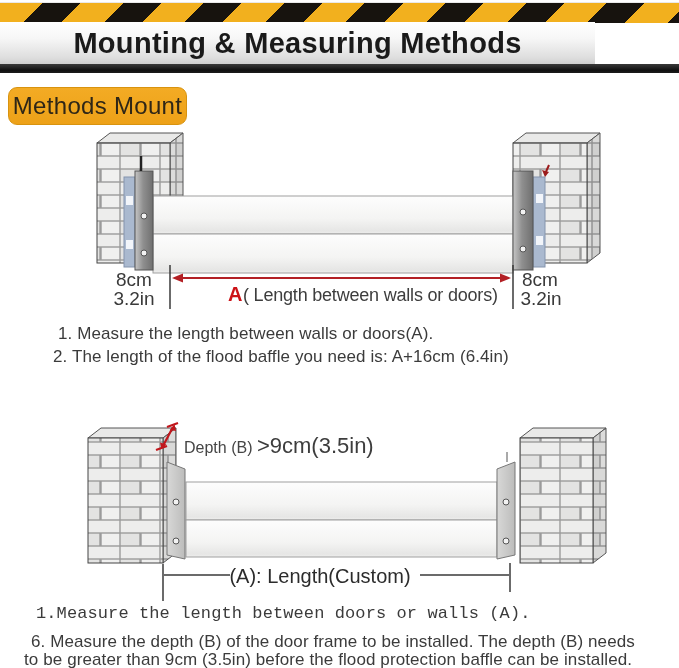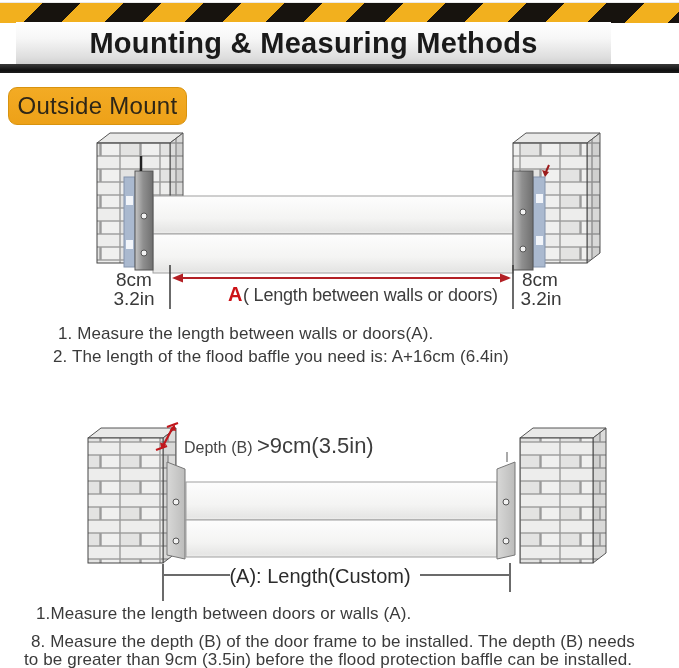--- a/index.html
+++ b/index.html
@@ -6,21 +6,21 @@
   #stage{
     position:relative;width:679px;height:668px;background:#ffffff;overflow:hidden;
     font-family:"Liberation Sans",sans-serif;
   }
   .hazard{
     position:absolute;left:0;top:2px;width:679px;height:20px;
     background:repeating-linear-gradient(135deg,#f2b01e 0 30px,#17130e 30px 57px);
     border-top:1px solid #e9e9e9;
   }
   .titleband{
-    position:absolute;left:16px;top:22px;width:595px;height:42px;
+    position:absolute;left:0;top:22px;width:595px;height:42px;
     background:linear-gradient(180deg,#ffffff 0%,#f6f6f6 40%,#dedede 85%,#cfcfcf 100%);
     display:flex;align-items:center;justify-content:center;
   }
   .titleband .title{
     font-size:29px;font-weight:700;color:#1a1a1a;letter-spacing:0.3px;
     transform:scaleY(1.04);
   }
   .darkband{
     position:absolute;left:0;top:64px;width:679px;height:9px;
     background:linear-gradient(180deg,#3a3a3a 0%,#101010 70%,#1b1b1b 100%);
@@ -33,40 +33,40 @@
   }
   #badge-outside{left:8px;top:87px;width:177px;height:36px;}
   #badge-inside{left:10px;top:385px;width:173px;height:36px;}
   .diagram-svg{position:absolute;left:0;top:0;width:679px;height:668px;}
   .instr{
     position:absolute;font-size:17px;color:#3b3b3b;white-space:nowrap;
     letter-spacing:0.1px;
   }
   #o-instr-1{left:58px;top:324px;}
   #o-instr-2{left:53px;top:347px;}
-  #i-instr-1{left:36px;top:604px;}
+  #i-instr-1{left:36px;top:604px;font-family:Liberation Mono, monospace;}
   #i-instr-2{left:31px;top:632px;}
   #i-instr-3{left:24px;top:650px;}
   svg text{font-family:"Liberation Sans",sans-serif;}
 </style>
 </head>
 <body>
 
 <div id="stage">
 
   <div class="hazard"></div>
 
   <div class="titleband">
     <span class="title">Mounting &amp; Measuring Methods</span>
   </div>
 
   <div class="darkband"></div>
 
   <div class="badge" id="badge-outside">
-    <span>Outside Mount</span>
+    <span>Methods Mount</span>
   </div>
 
 
   <svg class="diagram-svg" viewBox="0 0 679 668">
     <defs>
       <pattern id="brickF" width="40" height="26" patternUnits="userSpaceOnUse">
         <rect width="40" height="26" fill="#9b9b9b"></rect>
         <rect x="0.7" y="0.7" width="38.6" height="11.6" fill="#ededec"></rect>
         <rect x="0.7" y="13.7" width="18.6" height="11.6" fill="#e3e3e2"></rect>
         <rect x="21.7" y="13.7" width="17.6" height="11.6" fill="#f0f0ef"></rect>
@@ -205,16 +205,16 @@
         <line x1="510" y1="563" x2="510" y2="592" stroke="#3a3a3a" stroke-width="1.5"></line>
         <text x="320" y="583" text-anchor="middle" font-size="20" fill="#2c2c2c">(A): Length(Custom)</text>
       </g>
     </g>
   </svg>
 
   <div class="instr" id="o-instr-1">1. Measure the length between walls or doors(A).</div>
   <div class="instr" id="o-instr-2">2. The length of the flood baffle you need is: A+16cm (6.4in)</div>
 
   <div class="instr" id="i-instr-1">1.Measure the length between doors or walls (A).</div>
-  <div class="instr" id="i-instr-2">8. Measure the depth (B) of the door frame to be installed. The depth (B) needs</div>
+  <div class="instr" id="i-instr-2">6. Measure the depth (B) of the door frame to be installed. The depth (B) needs</div>
   <div class="instr" id="i-instr-3">to be greater than 9cm (3.5in) before the flood protection baffle can be installed.</div>
 
 </div>
 
 </body></html>

